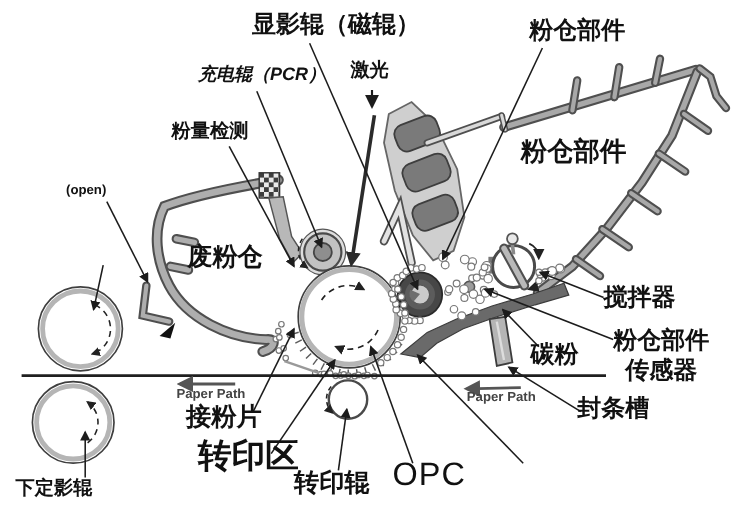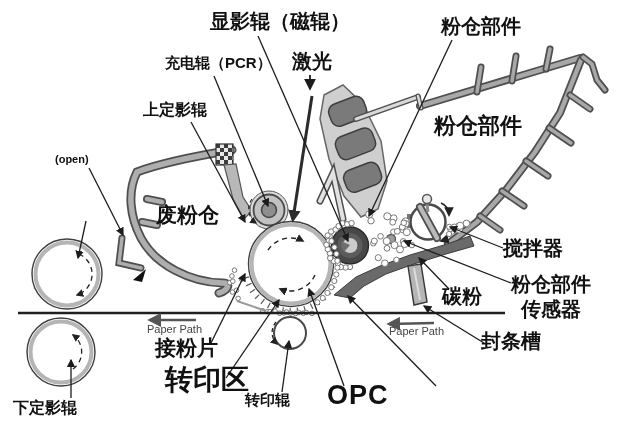--- a/index.html
+++ b/index.html
@@ -1,22 +1,22 @@
 <!DOCTYPE html>
 <html><head>
 <meta charset="utf-8">
 <style>
   html,body{margin:0;padding:0;background:#fff;}
   #figure{position:relative;width:620px;height:436px;background:#fff;overflow:hidden;
           font-family:"Liberation Sans","DejaVu Sans",sans-serif;}
   #diagram{position:absolute;left:0;top:0;width:620px;height:436px;}
   .lbl{position:absolute;font-weight:900;color:#111;white-space:nowrap;line-height:1;}
-  .it{}
-  .en{color:#444;font-weight:400;}
-  .opc{font-weight:700;letter-spacing:1px;}
+  .it{font-style:italic;}
+  .en{color:#444;font-weight:700;}
+  .opc{font-weight:400;letter-spacing:1px;}
 </style>
 </head>
 <body>
 
 <div id="figure">
 
 <svg id="diagram" viewBox="0 0 620 436">
   <defs>
     <marker id="arr" viewBox="0 0 10 10" refX="8.5" refY="5" markerWidth="6.5" markerHeight="6.5" orient="auto-start-reverse">
       <path d="M0,0 L10,5 L0,10 z" fill="#1c1c1c"></path>
@@ -292,31 +292,31 @@
     <line x1="484" y1="343" x2="424" y2="306" marker-end="url(#arr)"></line>
     <line x1="449" y1="289" x2="419" y2="258" marker-end="url(#arr)"></line>
     <line x1="503" y1="248" x2="450" y2="227" marker-end="url(#arr)"></line>
     <line x1="511" y1="283" x2="404" y2="241" marker-end="url(#arr)"></line>
   </g>
 </svg>
 
 <div class="lbl" style="left:210px;top:11px;font-size:20px">显影辊（磁辊）</div>
 <div class="lbl" style="left:441px;top:16px;font-size:20px">粉仓部件</div>
 <div class="lbl it" style="left:165px;top:55px;font-size:15px">充电辊（PCR）</div>
-<div class="lbl" style="left:292px;top:51px;font-size:20px">激光</div>
-<div class="lbl" style="left:143px;top:102px;font-size:16px">上定影辊</div>
+<div class="lbl" style="left:292px;top:51px;font-size:16px">激光</div>
+<div class="lbl" style="left:143px;top:102px;font-size:16px">粉量检测</div>
 <div class="lbl" style="left:434px;top:115px;font-size:22px">粉仓部件</div>
 <div class="lbl" style="left:55px;top:154px;font-size:11px">(open)</div>
 <div class="lbl" style="left:156px;top:204px;font-size:21px">废粉仓</div>
 <div class="lbl" style="left:503px;top:238px;font-size:20px">搅拌器</div>
 <div class="lbl" style="left:442px;top:286px;font-size:20px">碳粉</div>
 <div class="lbl" style="left:511px;top:274px;font-size:20px">粉仓部件</div>
 <div class="lbl" style="left:521px;top:299px;font-size:20px">传感器</div>
 <div class="lbl" style="left:481px;top:331px;font-size:20px">封条槽</div>
 <div class="lbl en" style="left:147px;top:324px;font-size:11px">Paper Path</div>
 <div class="lbl en" style="left:389px;top:326px;font-size:11px">Paper Path</div>
 <div class="lbl" style="left:155px;top:337px;font-size:21px">接粉片</div>
 <div class="lbl" style="left:165px;top:366px;font-size:28px">转印区</div>
-<div class="lbl" style="left:245px;top:392px;font-size:15px">转印辊</div>
+<div class="lbl" style="left:245px;top:392px;font-size:21px">转印辊</div>
 <div class="lbl opc" style="left:327px;top:382px;font-size:27px">OPC</div>
 <div class="lbl" style="left:13px;top:400px;font-size:16px">下定影辊</div>
 
 </div>
 
 </body></html>

